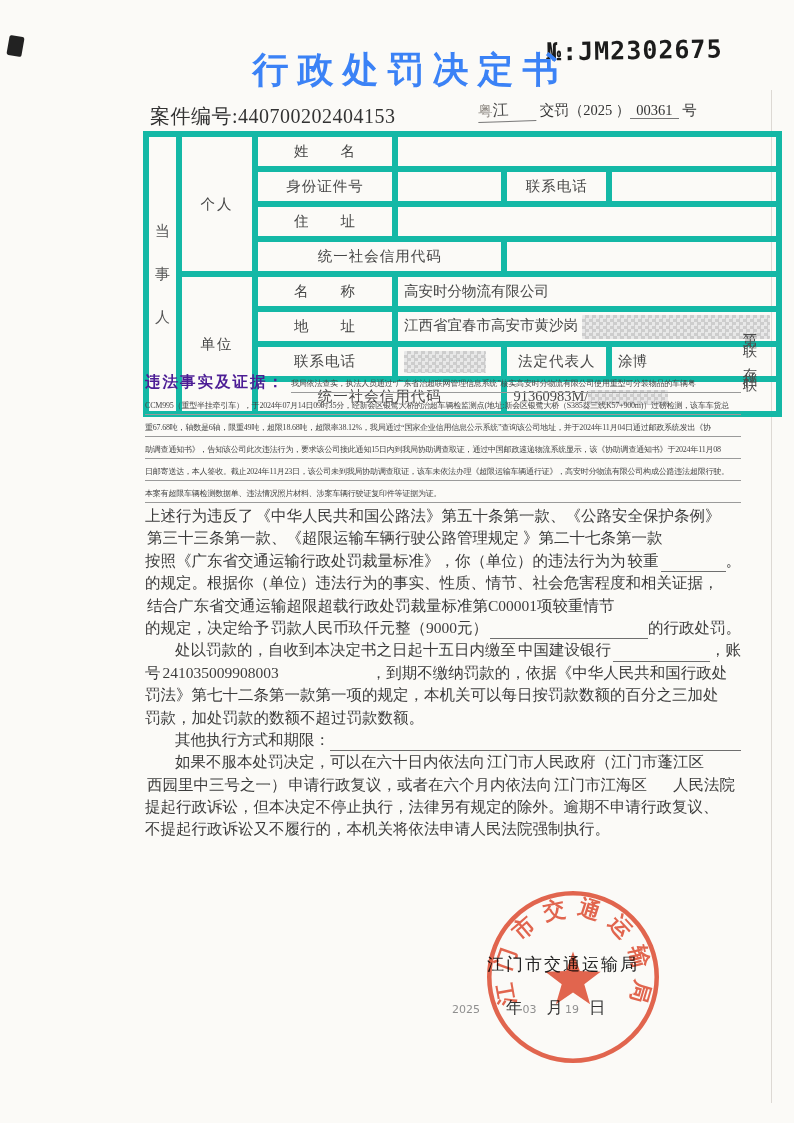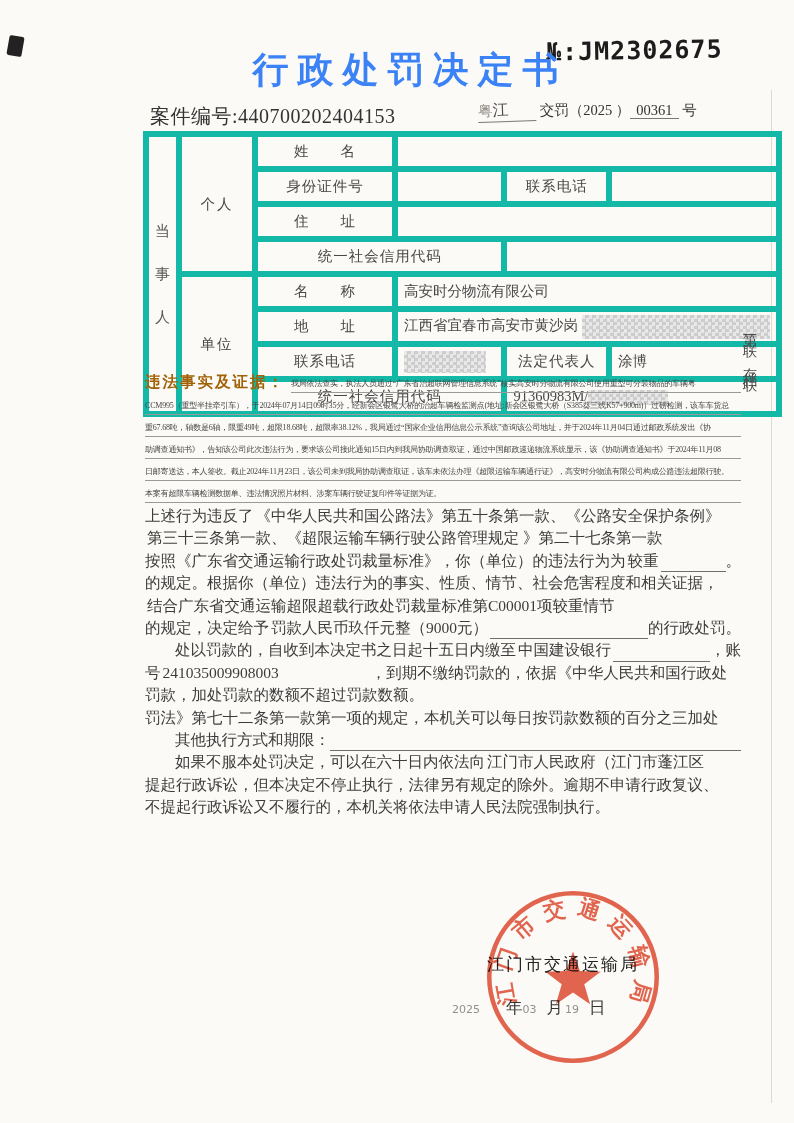--- a/index.html
+++ b/index.html
@@ -31,21 +31,21 @@
   td.lbl{text-align:center;letter-spacing:1px;color:#4e4e4e;}
   td.val{color:#2f2f2f;font-size:15.5px;}
   .mosaic{display:inline-block;vertical-align:middle;
     background:repeating-conic-gradient(#cdcdcd 0% 25%, #e8e8e8 0% 50%) 0 0/7px 7px;border-radius:1px;}
 
   .stub{position:absolute;left:740px;top:322px;writing-mode:vertical-rl;
     font-size:14.5px;letter-spacing:5px;color:#4c4c4c;}
 
   .body-wrap{position:absolute;left:145px;top:371px;width:596px;}
   .facts-row1{display:flex;align-items:flex-end;}
-  .facts-label{font-size:15.5px;font-weight:bold;letter-spacing:2px;color:#a16207;white-space:nowrap;padding-right:6px;}
+  .facts-label{font-size:15.5px;font-weight:bold;letter-spacing:2px;color:#4c1d95;white-space:nowrap;padding-right:6px;}
   .fline{border-bottom:1px solid #9a9a9a;height:21px;line-height:25px;
     font-size:8px;letter-spacing:-.2px;color:#454545;white-space:nowrap;overflow:hidden;flex:1;}
   .fline.full{flex:none;display:block;}
 
   .para{font-size:15.5px;line-height:22.4px;color:#3c3c3c;}
   .para .ln{display:flex;align-items:baseline;white-space:nowrap;overflow:hidden;height:22.4px;}
   .ind{display:inline-block;width:30px;}
   .u{border-bottom:1px solid #6e6e6e;padding:0 2px;}
   .fill{flex:1;border-bottom:1px solid #6e6e6e;align-self:flex-end;height:4px;min-width:8px;}
   .gap{margin-top:2px;}
@@ -193,40 +193,46 @@
           <span class="u">中国建设银行</span>
           <span class="fill"></span>
           <span>，账</span>
         </div>
       <div class="ln">
           <span>号</span>
           <span class="u" style="padding-right:92px;">241035009908003</span>
           <span>，到期不缴纳罚款的，依据《中华人民共和国行政处</span>
         </div>
       <div class="ln">
+          <span>罚法》第七十二条第一款第一项的规定，本机关可以每日按罚款数额的百分之三加处</span>
+        </div>
+      <div class="ln">
           <span>罚款，加处罚款的数额不超过罚款数额。</span>
-        </div>
-      <div class="ln">
-          <span>罚法》第七十二条第一款第一项的规定，本机关可以每日按罚款数额的百分之三加处</span>
         </div>
     </div>
 
     <div class="para">
       <div class="ln">
           <span class="ind"></span>
           <span>其他执行方式和期限：</span>
           <span class="fill"></span>
         </div>
     </div>
 
     <div class="para">
       <div class="ln">
           <span class="ind"></span>
           <span>如果不服本处罚决定，可以在六十日内依法向</span>
           <span class="u">江门市人民政府（江门市蓬江区</span>
+        </div>
+      <div class="ln">
+          <span class="u">西园里中三号之一）</span>
+          <span>申请行政复议，或者在六个月内依法向</span>
+          <span class="u" style="padding-right:26px;">江门市江海区</span>
+          <span>人民法院</span>
         </div>
       <div class="ln">
           <span>提起行政诉讼，但本决定不停止执行，法律另有规定的除外。逾期不申请行政复议、</span>
         </div>
       <div class="ln">
           <span>不提起行政诉讼又不履行的，本机关将依法申请人民法院强制执行。</span>
         </div>
     </div>
   </div>
 

